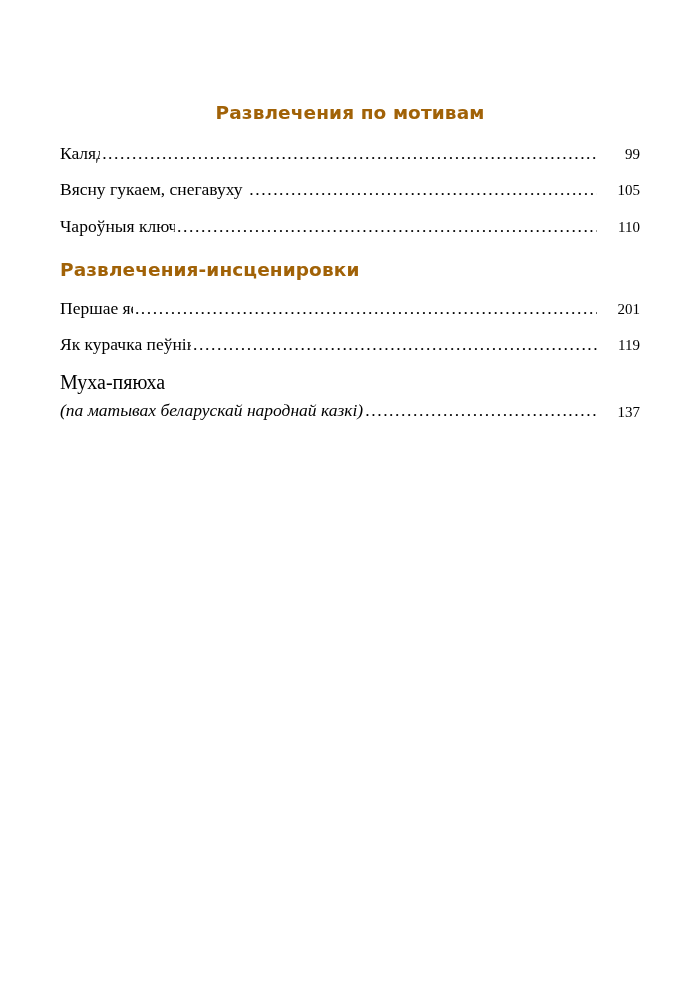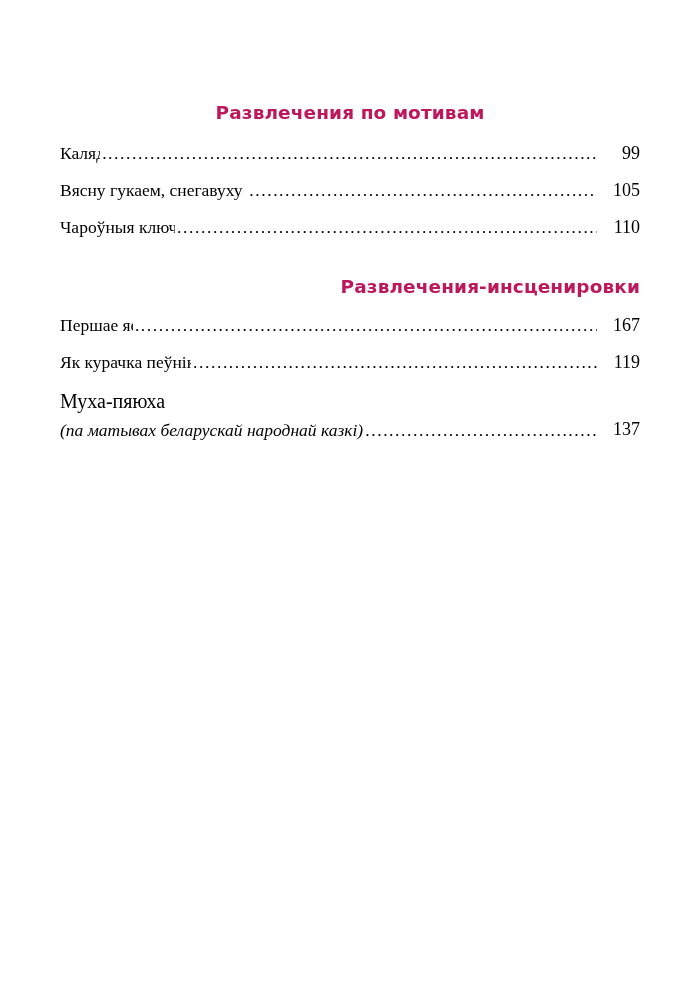--- a/index.html
+++ b/index.html
@@ -23,27 +23,27 @@
   }
   .toc-section {
     margin-bottom: 0;
   }
   .section-heading {
     font-family: "DejaVu Sans", sans-serif;
     font-weight: bold;
     font-size: 18.5px;
     line-height: 1.42;
     text-align: center;
-    color: #be185d;
+    color: #a16207;
     margin: 0 0 14px 0;
     letter-spacing: 0.1px;
   }
   .section-heading.left-ish {
-    text-align: right;
-    margin-top: 32px;
+    text-align: left;
+    margin-top: 17px;
     margin-bottom: 12px;
   }
   .entry {
     display: flex;
     align-items: baseline;
     font-size: 17.5px;
     line-height: 1.55;
     margin: 0 0 9px 0;
     padding: 0 0 0 0;
   }
@@ -60,21 +60,21 @@
     white-space: nowrap;
     margin: 0 5px 0 2px;
     color: #000;
     font-size: 17.5px;
     letter-spacing: 1.6px;
   }
   .entry .page-num {
     flex: 0 0 auto;
     width: 38px;
     text-align: right;
-    font-size: 18px;
+    font-size: 15px;
   }
   .entry.multiline {
     display: block;
     margin-bottom: 9px;
   }
   .entry.multiline .line1 {
     display: block;
     font-size: 20px;
     line-height: 1.5;
   }
@@ -121,21 +121,21 @@
   </div>
 
   <div class="toc-section">
     <div class="section-heading left-ish">
       <span>Развлечения-инсценировки</span>
     </div>
 
     <div class="entry">
       <span class="title-wrap">Першае яечка</span>
       <span class="dots">.............................................................................................................</span>
-      <span class="page-num">167</span>
+      <span class="page-num">201</span>
     </div>
 
     <div class="entry">
       <span class="title-wrap">Як курачка пеўніка ратавала</span>
       <span class="dots">.............................................................................................................</span>
       <span class="page-num">119</span>
     </div>
 
     <div class="entry multiline">
       <span class="line1">Муха-пяюха</span>

